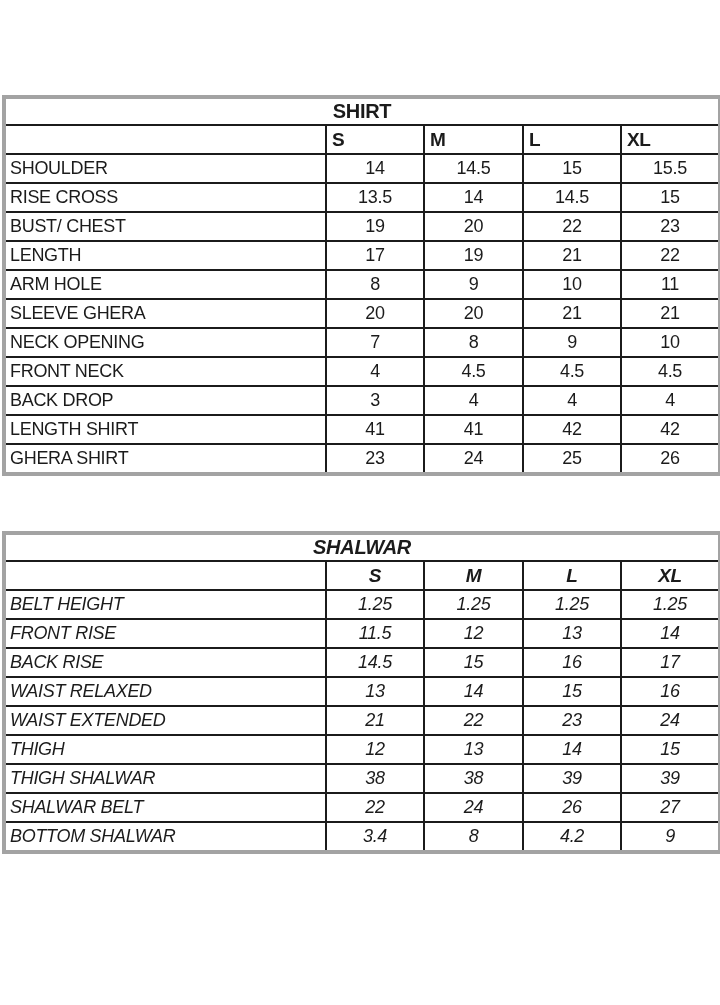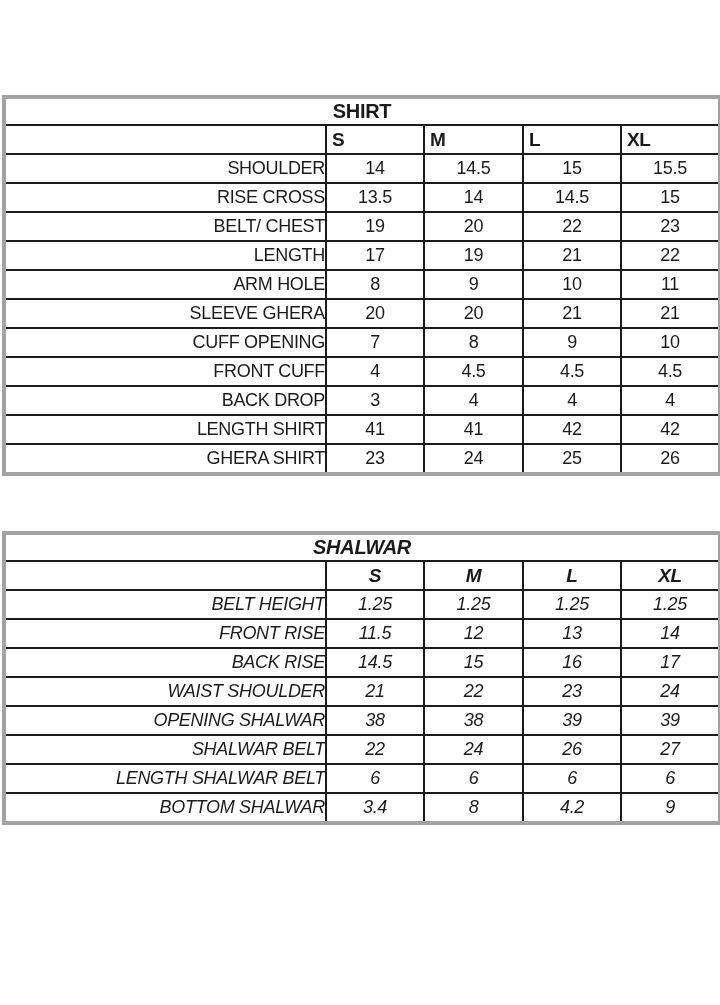--- a/index.html
+++ b/index.html
@@ -37,21 +37,21 @@
     font-weight: bold;
     font-size: 20px;
     height: 25px;
   }
   .size-table td.col-header {
     font-weight: bold;
     font-size: 19px;
   }
   .shirt td.col-header { text-align: left; padding-left: 5px; }
   .shalwar td.col-header { text-align: center; }
-  .size-table td.label { text-align: right; padding-left: 4px; }
+  .size-table td.label { text-align: left; padding-left: 4px; }
   .size-table td.val { text-align: center; }
 </style>
 </head>
 <body>
 
 <div class="page">
 
   <table class="size-table shirt">
     <colgroup>
       <col style="width:322px">
@@ -79,21 +79,21 @@
       <td class="val">15.5</td>
     </tr>
     <tr>
       <td class="label">RISE CROSS</td>
       <td class="val">13.5</td>
       <td class="val">14</td>
       <td class="val">14.5</td>
       <td class="val">15</td>
     </tr>
     <tr>
-      <td class="label">BELT/ CHEST</td>
+      <td class="label">BUST/ CHEST</td>
       <td class="val">19</td>
       <td class="val">20</td>
       <td class="val">22</td>
       <td class="val">23</td>
     </tr>
     <tr>
       <td class="label">LENGTH</td>
       <td class="val">17</td>
       <td class="val">19</td>
       <td class="val">21</td>
@@ -107,28 +107,28 @@
       <td class="val">11</td>
     </tr>
     <tr>
       <td class="label">SLEEVE GHERA</td>
       <td class="val">20</td>
       <td class="val">20</td>
       <td class="val">21</td>
       <td class="val">21</td>
     </tr>
     <tr>
-      <td class="label">CUFF OPENING</td>
+      <td class="label">NECK OPENING</td>
       <td class="val">7</td>
       <td class="val">8</td>
       <td class="val">9</td>
       <td class="val">10</td>
     </tr>
     <tr>
-      <td class="label">FRONT CUFF</td>
+      <td class="label">FRONT NECK</td>
       <td class="val">4</td>
       <td class="val">4.5</td>
       <td class="val">4.5</td>
       <td class="val">4.5</td>
     </tr>
     <tr>
       <td class="label">BACK DROP</td>
       <td class="val">3</td>
       <td class="val">4</td>
       <td class="val">4</td>
@@ -185,46 +185,53 @@
       <td class="val">14</td>
     </tr>
     <tr>
       <td class="label">BACK RISE</td>
       <td class="val">14.5</td>
       <td class="val">15</td>
       <td class="val">16</td>
       <td class="val">17</td>
     </tr>
     <tr>
-      <td class="label">WAIST SHOULDER</td>
+      <td class="label">WAIST RELAXED</td>
+      <td class="val">13</td>
+      <td class="val">14</td>
+      <td class="val">15</td>
+      <td class="val">16</td>
+    </tr>
+    <tr>
+      <td class="label">WAIST EXTENDED</td>
       <td class="val">21</td>
       <td class="val">22</td>
       <td class="val">23</td>
       <td class="val">24</td>
     </tr>
     <tr>
-      <td class="label">OPENING SHALWAR</td>
+      <td class="label">THIGH</td>
+      <td class="val">12</td>
+      <td class="val">13</td>
+      <td class="val">14</td>
+      <td class="val">15</td>
+    </tr>
+    <tr>
+      <td class="label">THIGH SHALWAR</td>
       <td class="val">38</td>
       <td class="val">38</td>
       <td class="val">39</td>
       <td class="val">39</td>
     </tr>
     <tr>
       <td class="label">SHALWAR BELT</td>
       <td class="val">22</td>
       <td class="val">24</td>
       <td class="val">26</td>
       <td class="val">27</td>
-    </tr>
-    <tr>
-      <td class="label">LENGTH SHALWAR BELT</td>
-      <td class="val">6</td>
-      <td class="val">6</td>
-      <td class="val">6</td>
-      <td class="val">6</td>
     </tr>
     <tr>
       <td class="label">BOTTOM SHALWAR</td>
       <td class="val">3.4</td>
       <td class="val">8</td>
       <td class="val">4.2</td>
       <td class="val">9</td>
     </tr>
   </tbody>
     </table>

